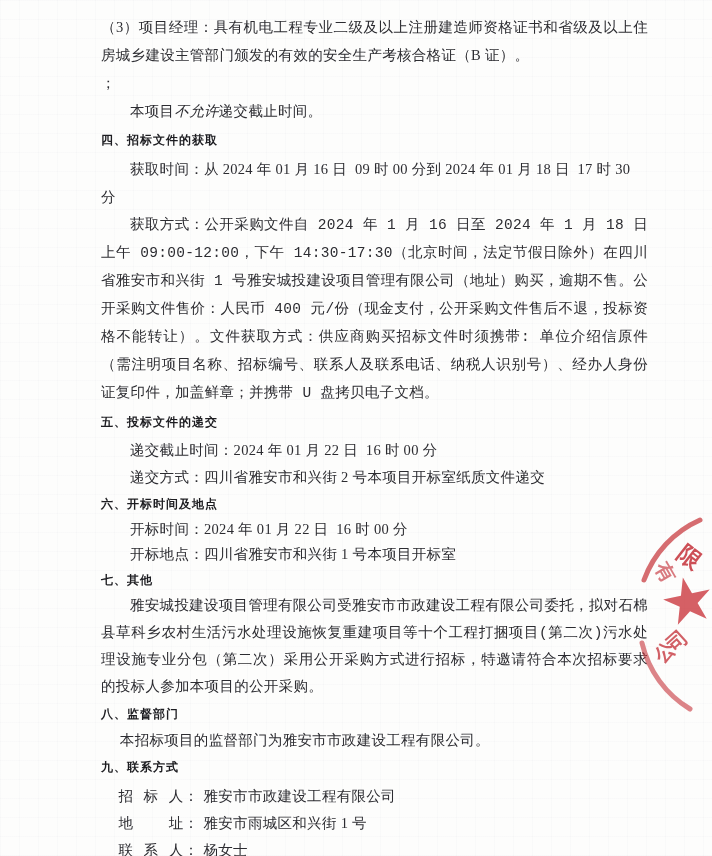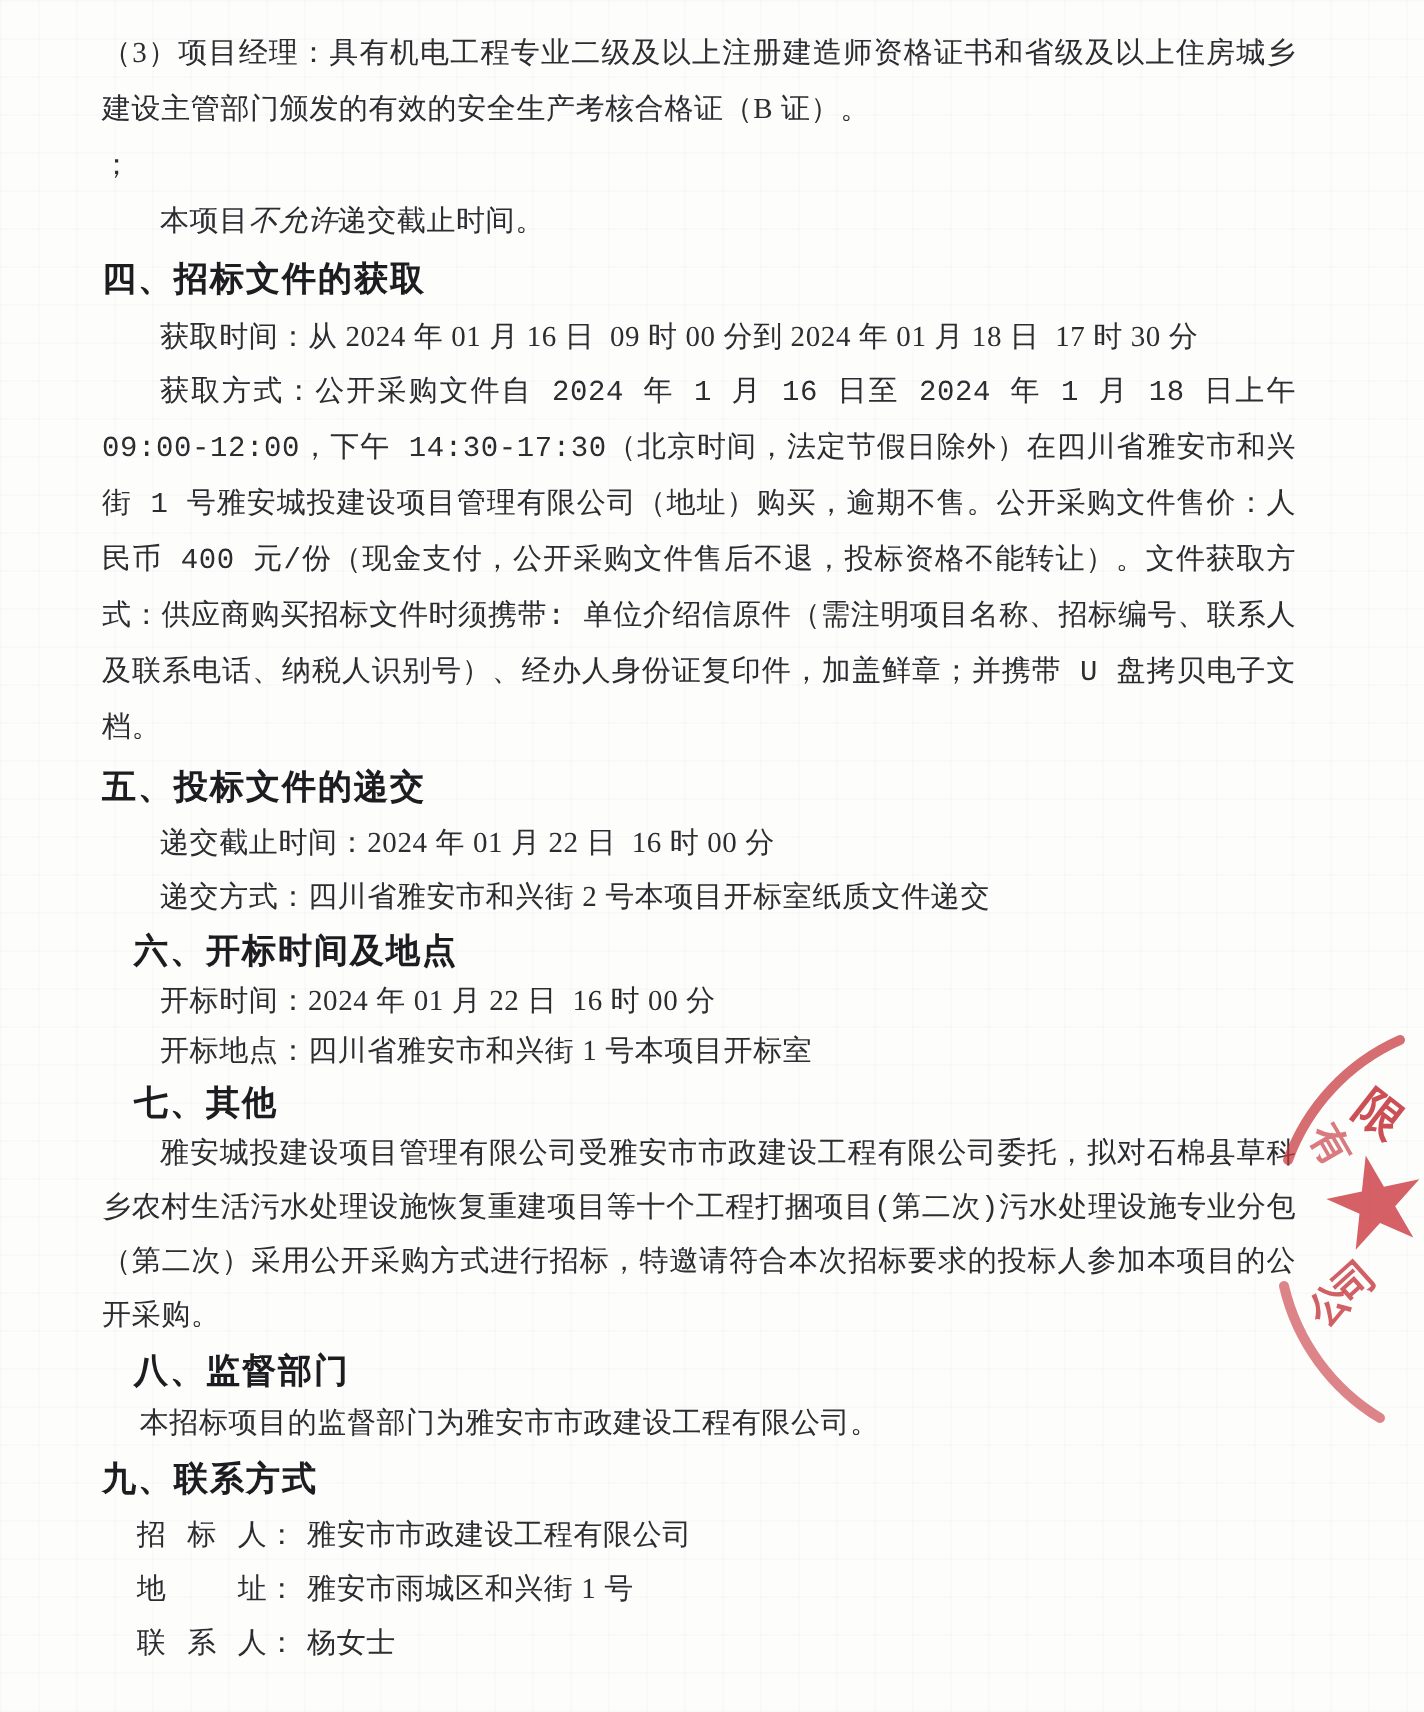--- a/index.html
+++ b/index.html
@@ -2,21 +2,21 @@
 <html><head>
 <meta charset="utf-8">
 <style>
   html,body{margin:0;padding:0;}
   body{background:#e9e9e9;}
   .page{
     position:relative;
     width:712px;height:856px;
     margin:0 auto;
     box-sizing:border-box;
-    padding:8px 64px 0 51px;
+    padding:8px 64px 0 101px;
     background-color:#fdfdfc;
     background-image:
       linear-gradient(rgba(170,178,195,.045) 1px, transparent 1px),
       linear-gradient(90deg, rgba(170,178,195,.045) 1px, transparent 1px);
     background-size:19px 19px;
     overflow:hidden;
     color:#2c2c31;
     font-family:"Liberation Serif","DejaVu Serif",serif;
     font-size:14.5px;
     letter-spacing:.3px;
@@ -27,27 +27,27 @@
   .lh25{line-height:25px;}
   .clause{margin-top:5px;text-align:justify;}
   .indent2{text-indent:2em;}
   .indent14{text-indent:1.3em;}
   .just{text-align:justify;font-family:Liberation Mono, monospace;}
   .pre{white-space:pre-wrap;}
   .ital{font-style:italic;text-align:center;}
   h2{
     margin:0;
     font-family:"Liberation Sans","DejaVu Sans",sans-serif;
-    font-size:17px;
+    font-size:12px;
     font-weight:bold;
     color:#1d1d21;
     line-height:30px;
     letter-spacing:1px;
   }
-  h2.tight{line-height:26px;margin-left:16px;}
+  h2.tight{line-height:26px;}
   h2.mid{line-height:27px;}
   .contacts{margin-top:2px;}
   .contact-row{
     line-height:27px;
     margin-left:1.2em;
   }
   .clabel{
     display:inline-block;
     width:4.5em;
     text-align:justify;

